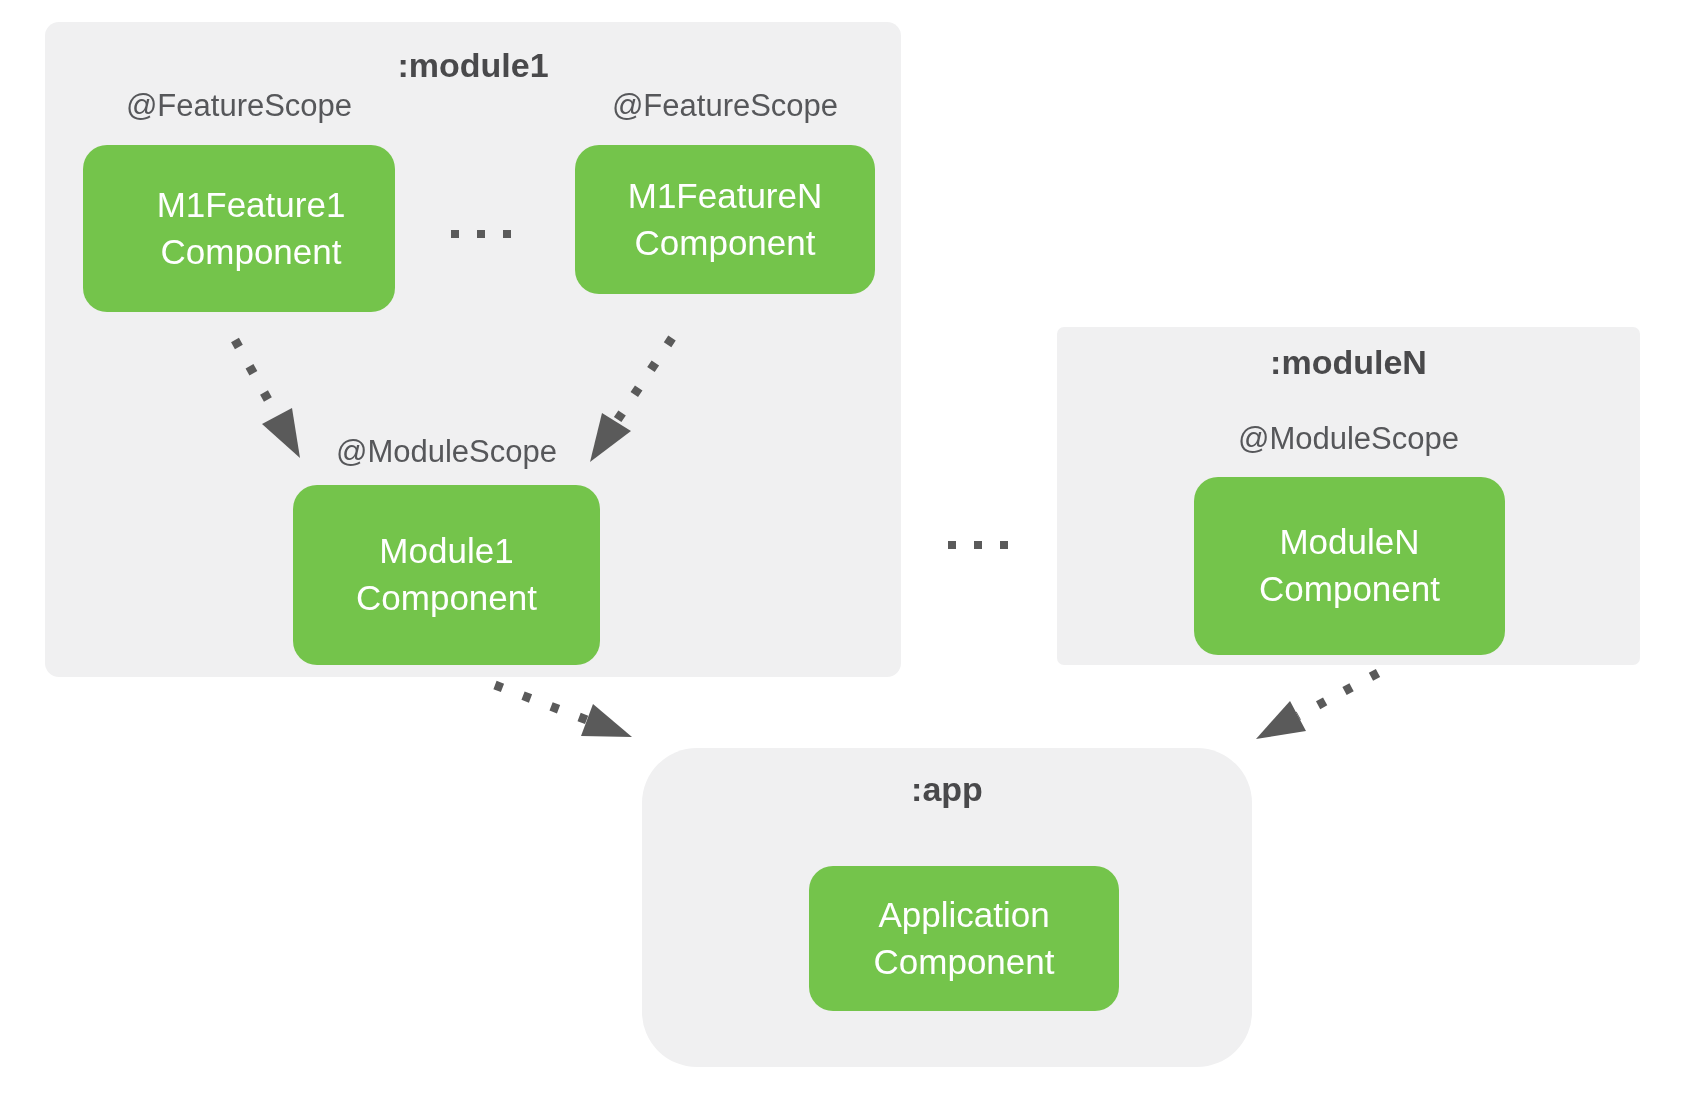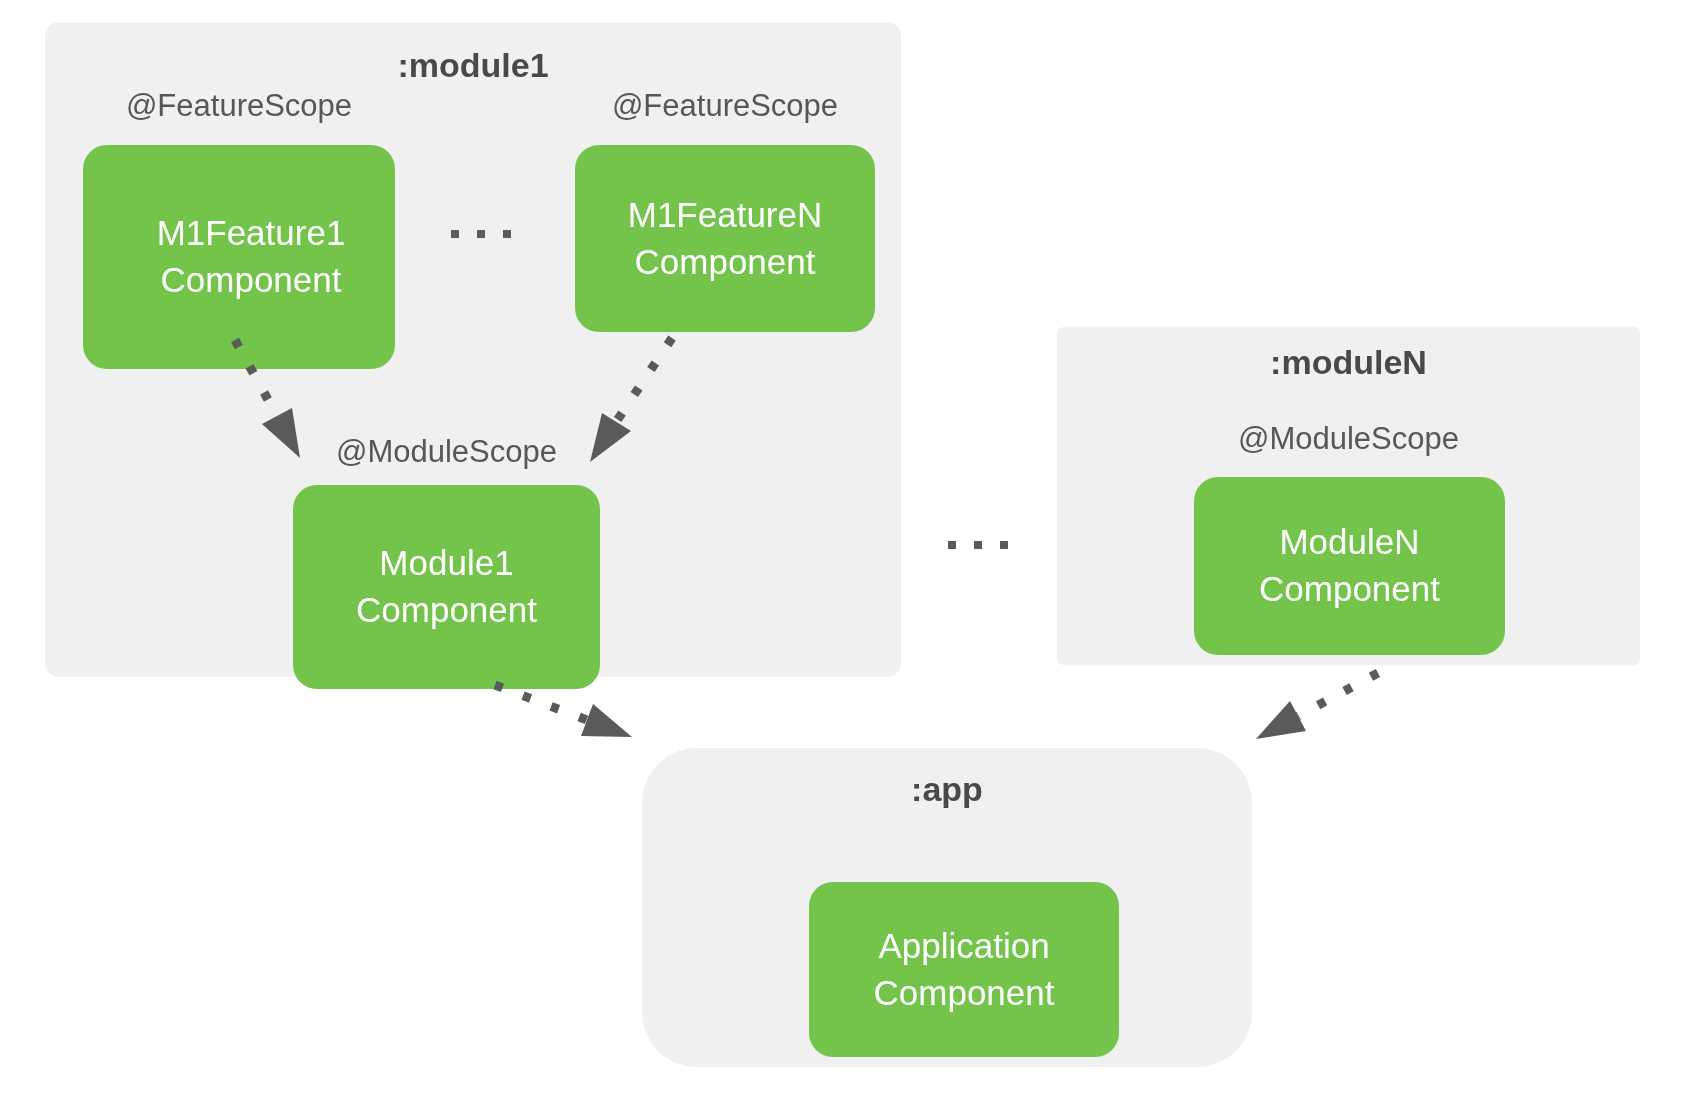--- a/index.html
+++ b/index.html
@@ -38,39 +38,39 @@
 </style>
 </head>
 <body>
 
 <div class="canvas">
 
   <div class="group" id="module1-group">
     <div class="group-title" style="top:24px;">:module1</div>
 
     <div class="scope-label" style="left:38px; top:66px; width:312px;">@FeatureScope</div>
-    <div class="node" style="left:38px; top:123px; width:312px; height:224px;padding-left:24px;">
+    <div class="node" style="left:38px; top:123px; width:312px; height:167px;padding-left:24px;">
       <span>M1Feature1</span>
       <span>Component</span>
     </div>
 
     <div class="dots" style="left:386px; top:208px; width:100px;">
       <span class="dot"></span>
       <span class="dot"></span>
       <span class="dot"></span>
     </div>
 
     <div class="scope-label" style="left:530px; top:66px; width:300px;">@FeatureScope</div>
-    <div class="node" style="left:530px; top:123px; width:300px; height:187px;">
+    <div class="node" style="left:530px; top:123px; width:300px; height:149px;">
       <span>M1FeatureN</span>
       <span>Component</span>
     </div>
 
     <div class="scope-label" style="left:248px; top:412px; width:307px;">@ModuleScope</div>
-    <div class="node" style="left:248px; top:463px; width:307px; height:204px;">
+    <div class="node" style="left:248px; top:463px; width:307px; height:180px;">
       <span>Module1</span>
       <span>Component</span>
     </div>
   </div>
 
   <div class="dots" style="left:930px; top:541px; width:96px;">
     <span class="dot"></span>
     <span class="dot"></span>
     <span class="dot"></span>
   </div>
@@ -79,21 +79,21 @@
     <div class="group-title" style="top:16px;">:moduleN</div>
     <div class="scope-label" style="left:0; top:94px; width:100%;">@ModuleScope</div>
     <div class="node" style="left:137px; top:150px; width:311px; height:178px;text-align:right;">
       <span>ModuleN</span>
       <span>Component</span>
     </div>
   </div>
 
   <div class="group" id="app-group">
     <div class="group-title" style="top:22px;">:app</div>
-    <div class="node" style="left:167px; top:134px; width:310px; height:175px;">
+    <div class="node" style="left:167px; top:118px; width:310px; height:145px;">
       <span>Application</span>
       <span>Component</span>
     </div>
   </div>
 
   <svg class="arrows" width="1689" height="1118" viewBox="0 0 1689 1118" aria-hidden="true">
     <g>
       <line class="arrow-line" x1="235" y1="340" x2="277" y2="416"></line>
       <polygon class="arrow-head" points="300,458 262,424 292,408"></polygon>
     </g>

